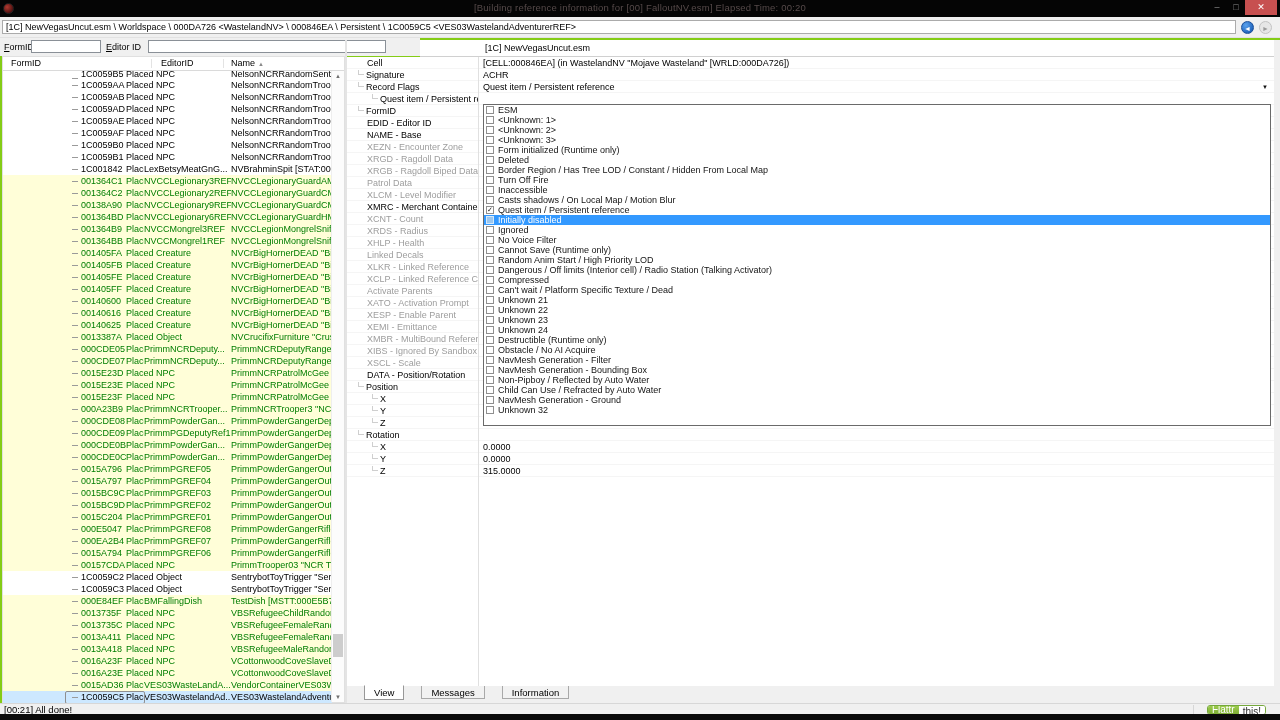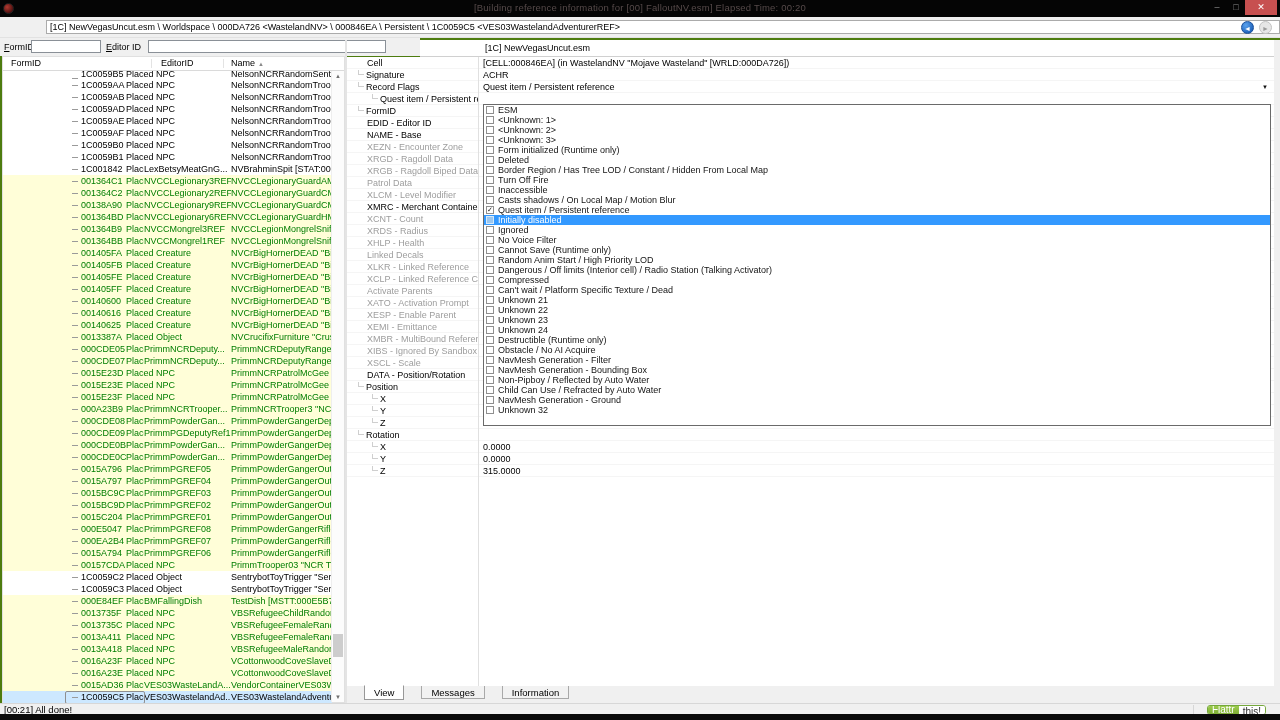--- a/index.html
+++ b/index.html
@@ -1,36 +1,36 @@
 <!DOCTYPE html>
 <html><head>
 <meta charset="utf-8">
 <style>
   * { margin:0; padding:0; box-sizing:border-box; }
   html,body { width:1280px; height:720px; background:#000; }
-  .window { position:relative; width:1280px; height:720px; background:#4d7c0f;
+  .window { position:relative; width:1280px; height:720px; background:#84cc16;
             font-family:"Liberation Sans", sans-serif; overflow:hidden; }
 
   
   .titlebar { position:absolute; left:0; top:0; width:1280px; height:17px; background:#050505; }
   .app-icon { position:absolute; left:3px; top:3px; width:11px; height:11px; border-radius:50%;
               background:radial-gradient(circle at 35% 35%, #b03a30, #4d0f0f 75%); border:1px solid #222; }
   .title-text { position:absolute; left:0; right:0; top:2px; text-align:center;
                 font-size:9.5px; color:#564a4a; letter-spacing:.2px; }
   .cap-btn { position:absolute; top:0; height:15px; text-align:center; line-height:14px; font-size:9px; color:#8d8d8d; }
   .btn-min { left:1208px; width:18px; }
   .btn-max { left:1227px; width:18px; }
   .btn-close { left:1245px; width:32px; background:#c75050; color:#fff; }
 
   
   .toolbar { position:absolute; left:0; top:17px; width:1280px; height:21px; background:#f0f0f0;
              border-bottom:1px solid #e2e2e2; }
   .crumb-field { position:absolute; left:2px; top:3px; width:1234px; height:14px; background:#fff;
                  border:1px solid #ababab; font-size:9px; line-height:12px; padding-left:3px;
-                 white-space:nowrap; overflow:hidden; color:#000;margin-left:44px; }
+                 white-space:nowrap; overflow:hidden; color:#000; }
   .nav-btn { position:absolute; top:4px; width:13px; height:13px; border-radius:50%;
              text-align:center; line-height:13px; font-size:7px; }
   .nav-back { left:1241px; background:radial-gradient(circle at 35% 30%, #5aa2ee, #1c5fb8 80%);
               color:#fff; border:1px solid #1a4f9a; }
   .nav-fwd { left:1259px; background:#e6e6e6; color:#9a9a9a; border:1px solid #c3c3c3; }
 
   
   .filterbar { position:absolute; left:0; top:38px; width:420px; height:18px; background:#f0f0f0; font-size:9px; }
   .filterbar label { position:absolute; top:4px; color:#000; }
   .mnemonic::first-letter { text-decoration:underline; }

